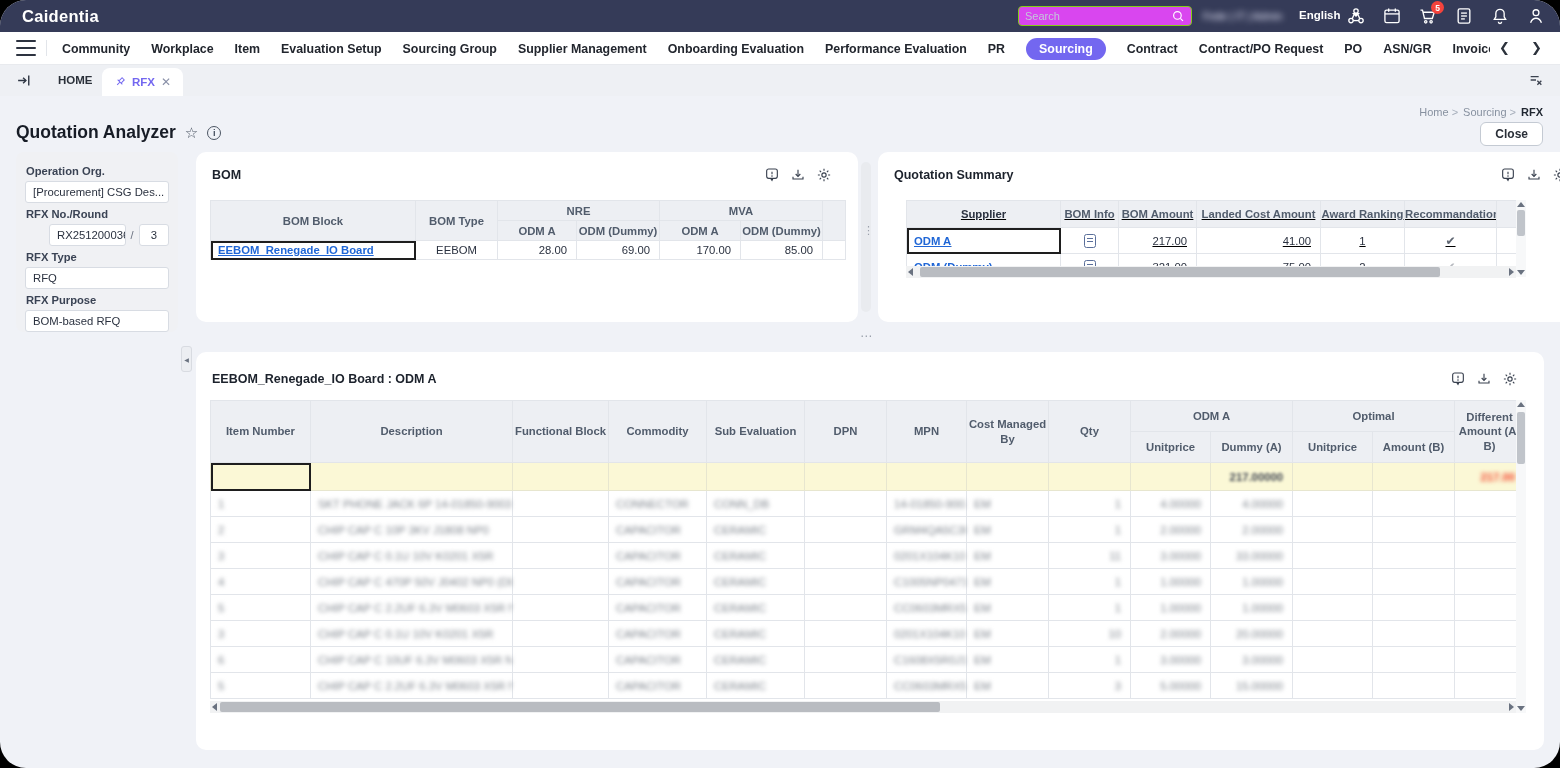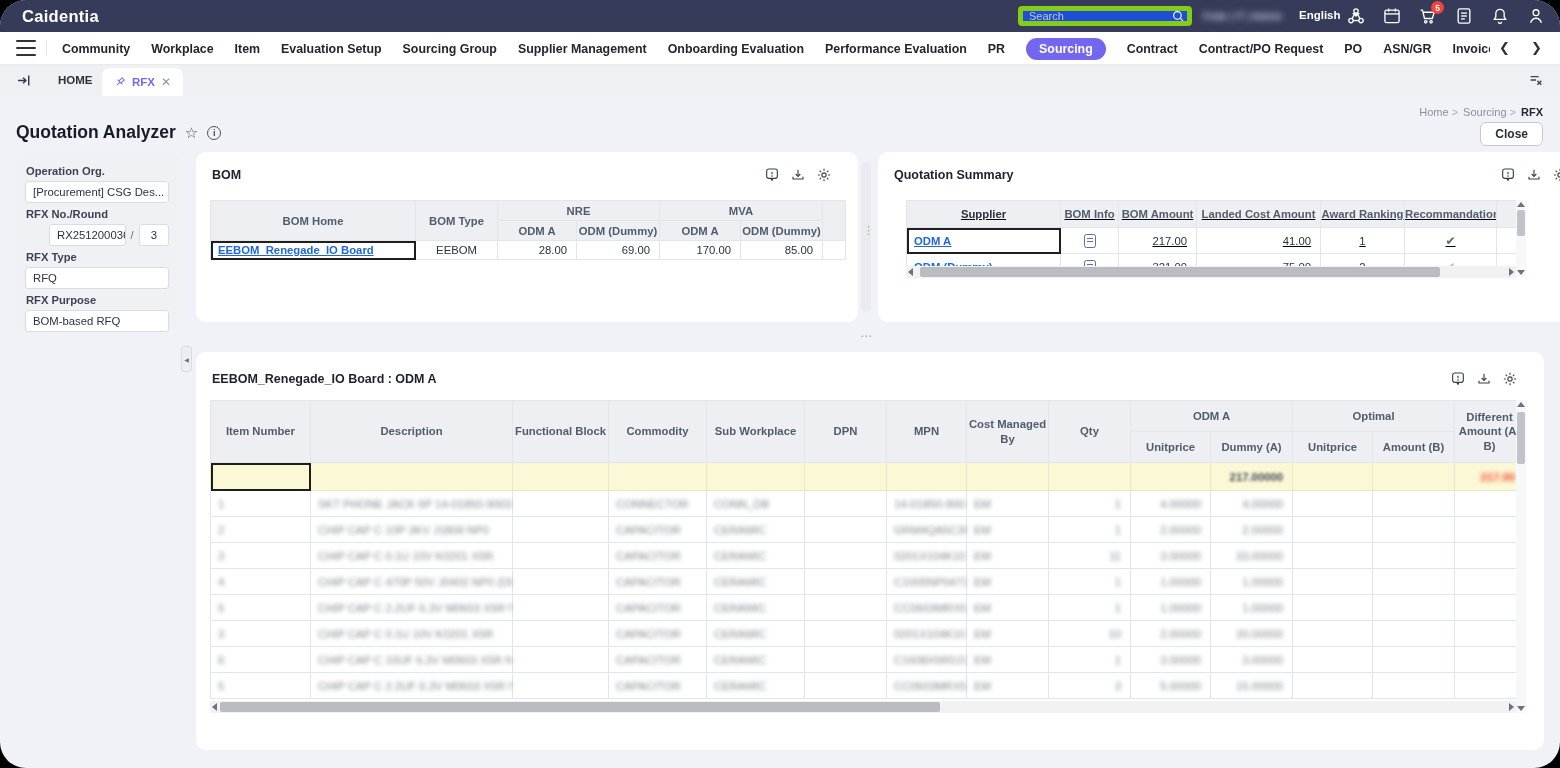--- a/index.html
+++ b/index.html
@@ -2,21 +2,21 @@
 <html><head>
 <meta charset="utf-8">
 <style>
   * { margin:0; padding:0; box-sizing:border-box; }
   html,body { width:1560px; height:768px; background:#000; font-family:"Liberation Sans","DejaVu Sans",sans-serif; }
   .app { position:relative; width:1560px; height:768px; border-radius:26px; overflow:hidden; background:#f0f2f7; }
 
   
   .topbar { position:absolute; left:0; top:0; width:100%; height:32px; background:#353b58; color:#fff; }
   .logo { position:absolute; left:22px; top:0; line-height:32px; font-size:16.5px; font-weight:700; letter-spacing:.3px; }
-  .search-box { position:absolute; left:1018px; top:6px; width:174px; height:20px; background:#1d4ed8; border:5px solid #84cc16; border-radius:4px; display:flex; align-items:center; padding:1px 6px; }
+  .search-box { position:absolute; left:1018px; top:6px; width:174px; height:20px; background:#d946ef; border:1px solid #84cc16; border-radius:4px; display:flex; align-items:center; padding:1px 6px; }
   .search-box input { flex:1; background:transparent; border:none; outline:none; color:#fff; font-size:11px; font-family:inherit; }
   .search-box input::placeholder { color:#c3c7da; }
   .user-blur { position:absolute; left:1203px; top:10px; width:88px; font-size:10.5px; color:#eef; filter:blur(3px); white-space:nowrap; overflow:hidden; }
   .lang { position:absolute; left:1299px; top:9px; font-size:11.5px; font-weight:600; display:flex; align-items:center; gap:11px; cursor:pointer; }
   .chev-down { width:0; height:0; border-left:4px solid transparent; border-right:4px solid transparent; border-top:4px solid #fff; }
   .top-icons { position:absolute; right:14px; top:6px; display:flex; gap:16px; align-items:center; }
   .top-icons .ticon { position:relative; width:20px; height:20px; color:#fff; cursor:pointer; }
   .badge { position:absolute; top:-5px; right:-6px; min-width:13px; height:13px; border-radius:7px; background:#f4433c; color:#fff; font-size:8.5px; font-weight:700; display:flex; align-items:center; justify-content:center; padding:0 2px; }
 
   
@@ -301,21 +301,21 @@
           <col style="width:205px">
           <col style="width:82px">
           <col style="width:79px">
           <col style="width:83px">
           <col style="width:81px">
           <col style="width:82px">
           <col style="width:23px">
         </colgroup>
       <thead>
         <tr>
-          <th rowspan="2">BOM Home</th>
+          <th rowspan="2">BOM Block</th>
           <th rowspan="2">BOM Type</th>
           <th colspan="2">NRE</th>
           <th colspan="2">MVA</th>
           <th rowspan="2"></th>
         </tr>
         <tr>
           <th>ODM A</th>
           <th>ODM (Dummy)</th>
           <th>ODM A</th>
           <th>ODM (Dummy)</th>
@@ -462,21 +462,21 @@
             <col style="width:80px">
             <col style="width:82px">
             <col style="width:70px">
         </colgroup>
         <thead>
           <tr>
             <th rowspan="2">Item Number</th>
             <th rowspan="2">Description</th>
             <th rowspan="2">Functional Block</th>
             <th rowspan="2">Commodity</th>
-            <th rowspan="2">Sub Workplace</th>
+            <th rowspan="2">Sub Evaluation</th>
             <th rowspan="2">DPN</th>
             <th rowspan="2">MPN</th>
             <th rowspan="2">Cost Managed By</th>
             <th rowspan="2">Qty</th>
             <th colspan="2">ODM A</th>
             <th colspan="2">Optimal</th>
             <th rowspan="2">Different Amount (A-B)</th>
           </tr>
           <tr>
             <th>Unitprice</th>

